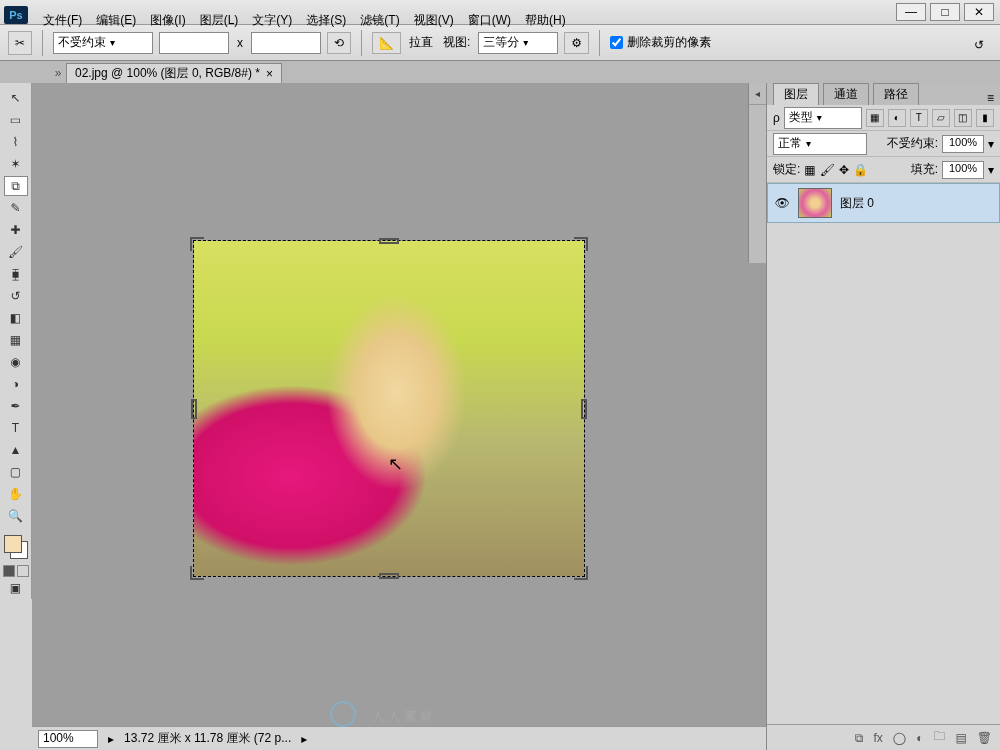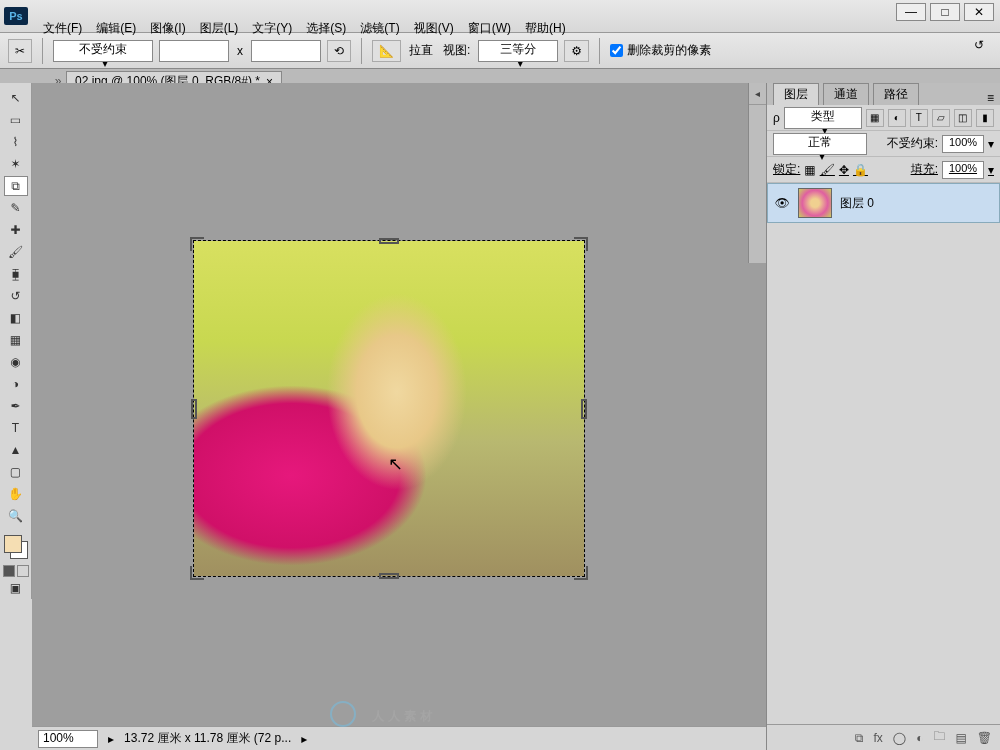--- a/index.html
+++ b/index.html
@@ -1,29 +1,29 @@
 <!DOCTYPE html>
 <html><head>
 <meta charset="utf-8">
 <style>
 * { margin: 0; padding: 0; box-sizing: border-box; font-family: "Microsoft YaHei", Tahoma, sans-serif; font-size: 12px; }
 body { width: 1000px; height: 750px; background: #d6d6d6; overflow: hidden; position: relative; }
 
 
-.menubar { height: 33px; background: linear-gradient(#e8e8e8,#d8d8d8); display: flex; align-items: center; border-bottom: 1px solid #999; padding-left: 4px; }
+.menubar { height: 25px; background: linear-gradient(#e8e8e8,#d8d8d8); display: flex; align-items: flex-end; border-bottom: 1px solid #999; padding-left: 4px; }
 .ps-logo { width: 24px; height: 18px; background: #0a2847; color: #5ab4e6; font-weight: bold; font-size: 11px; display: flex; align-items: center; justify-content: center; border-radius: 2px; margin-right: 8px; }
 .menubar .mitem { padding: 16px 7px; height: 24px; line-height: 24px; cursor: default; }
 .window-controls { position: absolute; right: 6px; top: 3px; display: flex; }
 .window-controls div { width: 30px; height: 18px; border: 1px solid #888; margin-left: 4px; display: flex; align-items: center; justify-content: center; background: #eee; }
 
 
 .optbar { height: 36px; background: linear-gradient(#e8e8e8,#d8d8d8); border-bottom: 1px solid #888; display: flex; align-items: center; padding: 0 8px; gap: 6px; }
 .optbar .sep { width: 1px; height: 26px; background: #999; margin: 0 4px; }
 .tool-icon-small { width: 24px; height: 24px; border: 1px solid #aaa; background: #e0e0e0; display: flex; align-items: center; justify-content: center; }
-.dropdown { height: 22px; border: 1px solid #888; background: #fff; display: flex; align-items: center; padding: 0 4px; flex-direction: column; }
+.dropdown { height: 22px; border: 1px solid #888; background: #fff; display: flex; align-items: center; padding: 0 4px; }
 .dropdown .arrow { margin-left: 4px; font-size: 10px; }
 .numfield { width: 70px; height: 22px; border: 1px solid #888; background: #fff; }
 .obtn { height: 22px; padding: 0 6px; border: 1px solid #aaa; background: #e0e0e0; display: flex; align-items: center; }
 .optlabel { padding: 0 2px; }
 .cbox { display: flex; align-items: center; gap: 4px; }
 .cbox input { width: 13px; height: 13px; }
 .gear { position: absolute; right: 10px; top: 34px; width: 22px; height: 22px; display: flex; align-items: center; justify-content: center; }
 
 
 .doctab { height: 22px; background: #bababa; display: flex; align-items: flex-end; padding-left: 50px; }
@@ -63,21 +63,21 @@
 
 
 .rightdock { position: absolute; right: 0; top: 83px; width: 234px; bottom: 0; background: #d6d6d6; border-left: 1px solid #888; display: flex; flex-direction: column; }
 .panel-tabs { height: 22px; background: #bdbdbd; display: flex; align-items: flex-end; padding-left: 6px; gap: 4px; }
 .panel-tabs .ptab { padding: 2px 10px; background: #bdbdbd; border: 1px solid #888; border-bottom: none; color: #000000; }
 .panel-tabs .ptab.active { background: #d6d6d6; color: #000; }
 .panel-tabs .menu { margin-left: auto; padding: 0 6px; }
 .layer-filter-row { height: 26px; display: flex; align-items: center; padding: 0 6px; gap: 4px; border-bottom: 1px solid #bbb; }
 .layer-filter-row .ficon { width: 18px; height: 18px; border: 1px solid #aaa; display:flex;align-items:center;justify-content:center;font-size:10px;}
 .layer-blend-row { height: 26px; display: flex; align-items: center; padding: 0 6px; gap: 4px; border-bottom: 1px solid #bbb; }
-.layer-lock-row { height: 26px; display: flex; align-items: center; padding: 0 6px; gap: 4px; border-bottom: 1px solid #bbb; text-decoration: underline; }
+.layer-lock-row { height: 26px; display: flex; align-items: center; padding: 0 6px; gap: 4px; border-bottom: 1px solid #bbb; }
 .pct-field { width: 42px; height: 18px; border: 1px solid #888; background: #fff; text-align: center; font-size: 11px; }
 .layer-list { flex: 1; background: #d6d6d6; }
 .layer-item { height: 40px; display: flex; align-items: center; padding: 0 6px; gap: 8px; background: #c8dcf0; border: 1px solid #8ab; }
 .layer-item .eye { width: 16px; text-align: center; }
 .layer-item .thumb { width: 34px; height: 30px; border: 1px solid #666; background:
   radial-gradient(circle at 50% 50%, #f0d090 20%, #e060a0 60%, #c8d060 100%); }
 .layer-bottom-icons { height: 26px; border-top: 1px solid #999; display: flex; align-items: center; justify-content: flex-end; gap: 10px; padding: 0 8px; color: #555; }
 
 
 .side-collapsed { position: absolute; right: 234px; top: 83px; width: 18px; height: 180px; background: #bdbdbd; border-left:1px solid #888;}

